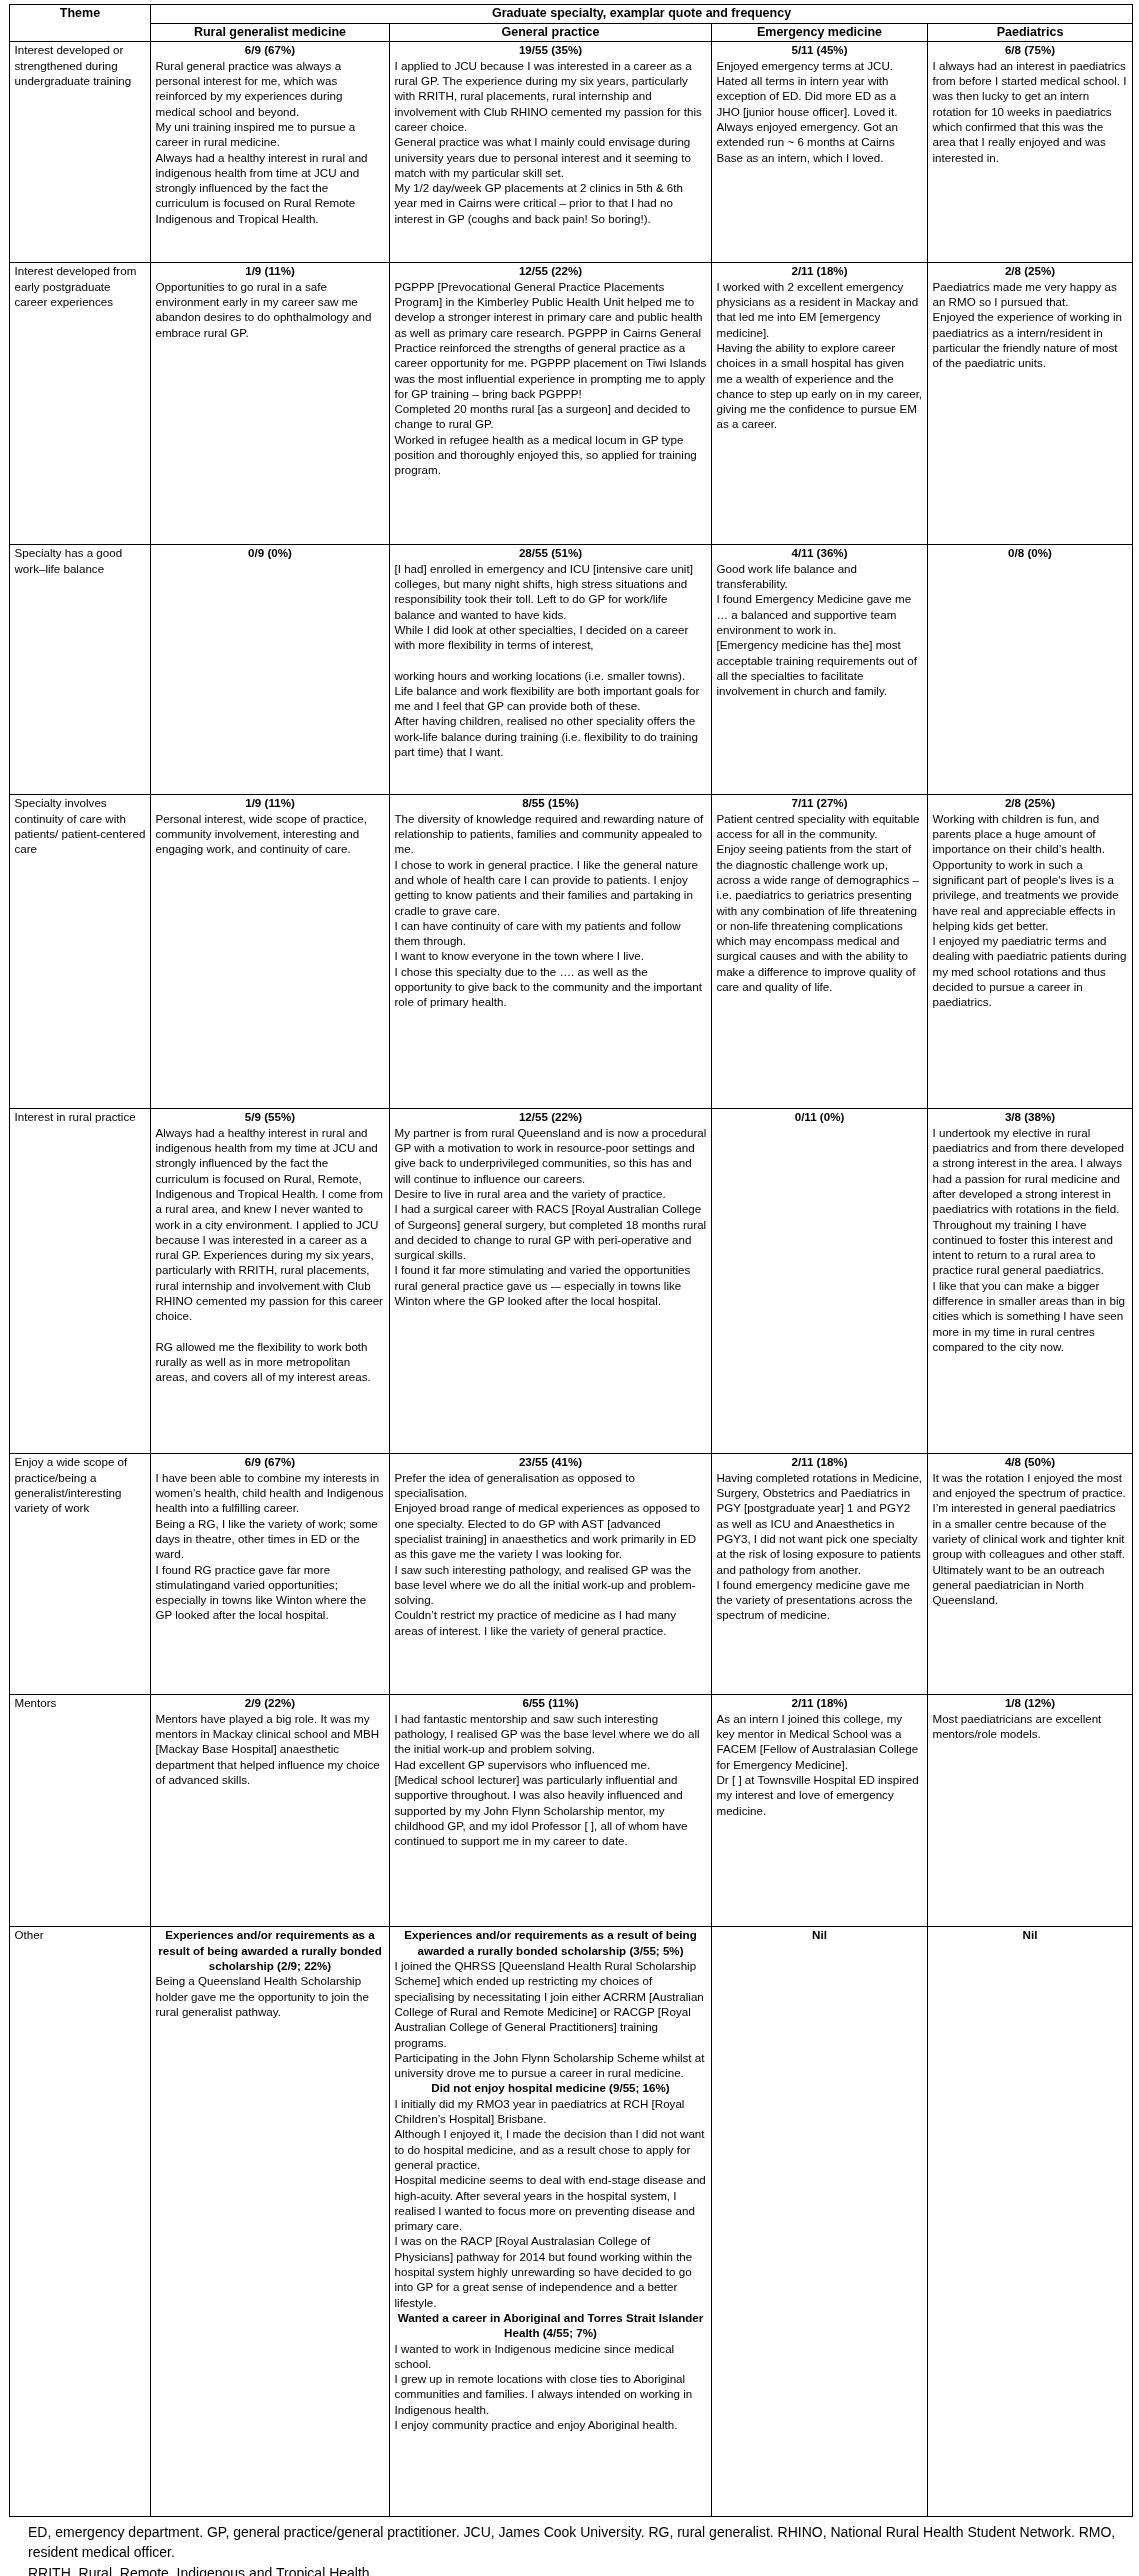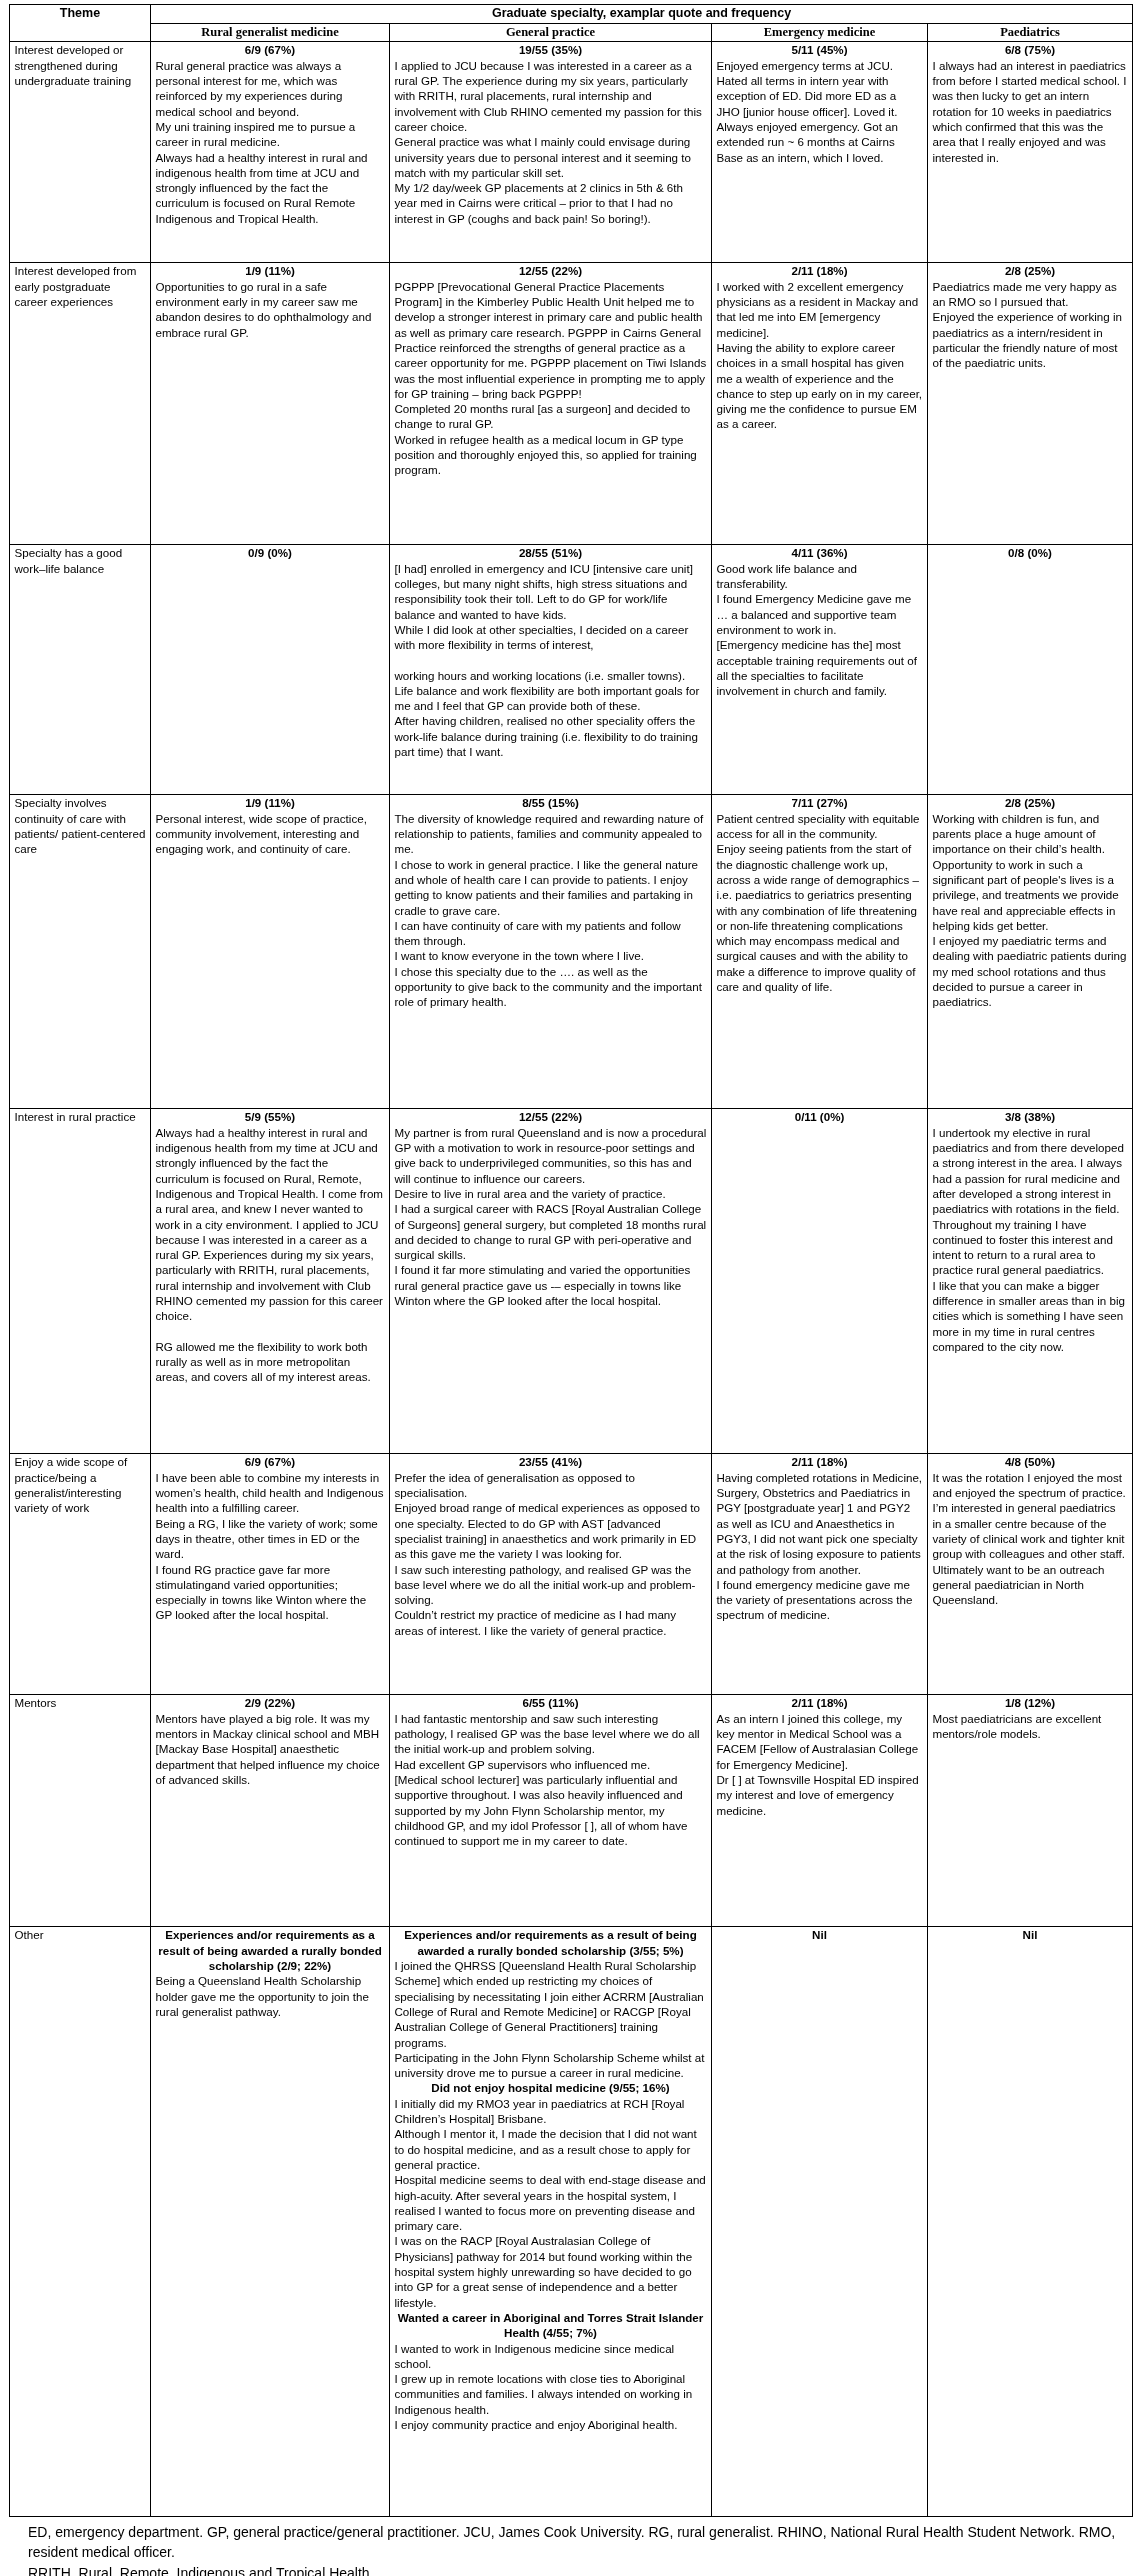--- a/index.html
+++ b/index.html
@@ -38,21 +38,21 @@
   }
   table.results th {
     font-size: 12.5px;
     font-weight: bold;
     text-align: center;
     padding-top: 0;
     padding-bottom: 0;
   }
   th.theme-h { text-align: left; vertical-align: top; }
   tr.hdr-row1 { height: 19px; }
-  tr.hdr-row2 { height: 18px; font-family: Liberation Serif, serif; }
+  tr.hdr-row2 { height: 18px; }
   .row-h0 { height: 221px; }
   .row-h1 { height: 282px; }
   .row-h2 { height: 250px; }
   .row-h3 { height: 314px; }
   .row-h4 { height: 345px; }
   .row-h5 { height: 241px; }
   .row-h6 { height: 232px; }
   .row-h7 { height: 590px; }
   .p { margin: 0; }
   .p.b { font-weight: bold; text-align: center; }
@@ -266,21 +266,21 @@
           <td>
             <div class="p b">Experiences and/or requirements as a result of being awarded a rurally bonded scholarship (2/9; 22%)</div>
             <div class="p">Being a Queensland Health Scholarship holder gave me the opportunity to join the rural generalist pathway.</div>
           </td>
           <td>
             <div class="p b">Experiences and/or requirements as a result of being awarded a rurally bonded scholarship (3/55; 5%)</div>
             <div class="p">I joined the QHRSS [Queensland Health Rural Scholarship Scheme] which ended up restricting my choices of specialising by necessitating I join either ACRRM [Australian College of Rural and Remote Medicine] or RACGP [Royal Australian College of General Practitioners] training programs.</div>
             <div class="p">Participating in the John Flynn Scholarship Scheme whilst at university drove me to pursue a career in rural medicine.</div>
             <div class="p b">Did not enjoy hospital medicine (9/55; 16%)</div>
             <div class="p">I initially did my RMO3 year in paediatrics at RCH [Royal Children’s Hospital] Brisbane.</div>
-            <div class="p">Although I mentor it, I made the decision that I did not want to do hospital medicine, and as a result chose to apply for general practice.</div>
+            <div class="p">Although I enjoyed it, I made the decision than I did not want to do hospital medicine, and as a result chose to apply for general practice.</div>
             <div class="p">Hospital medicine seems to deal with end-stage disease and high-acuity. After several years in the hospital system, I realised I wanted to focus more on preventing disease and primary care.</div>
             <div class="p">I was on the RACP [Royal Australasian College of Physicians] pathway for 2014 but found working within the hospital system highly unrewarding so have decided to go into GP for a great sense of independence and a better lifestyle.</div>
             <div class="p b">Wanted a career in Aboriginal and Torres Strait Islander Health (4/55; 7%)</div>
             <div class="p">I wanted to work in Indigenous medicine since medical school.</div>
             <div class="p">I grew up in remote locations with close ties to Aboriginal communities and families. I always intended on working in Indigenous health.</div>
             <div class="p">I enjoy community practice and enjoy Aboriginal health.</div>
           </td>
           <td>
             <div class="p b">Nil</div>
           </td>

